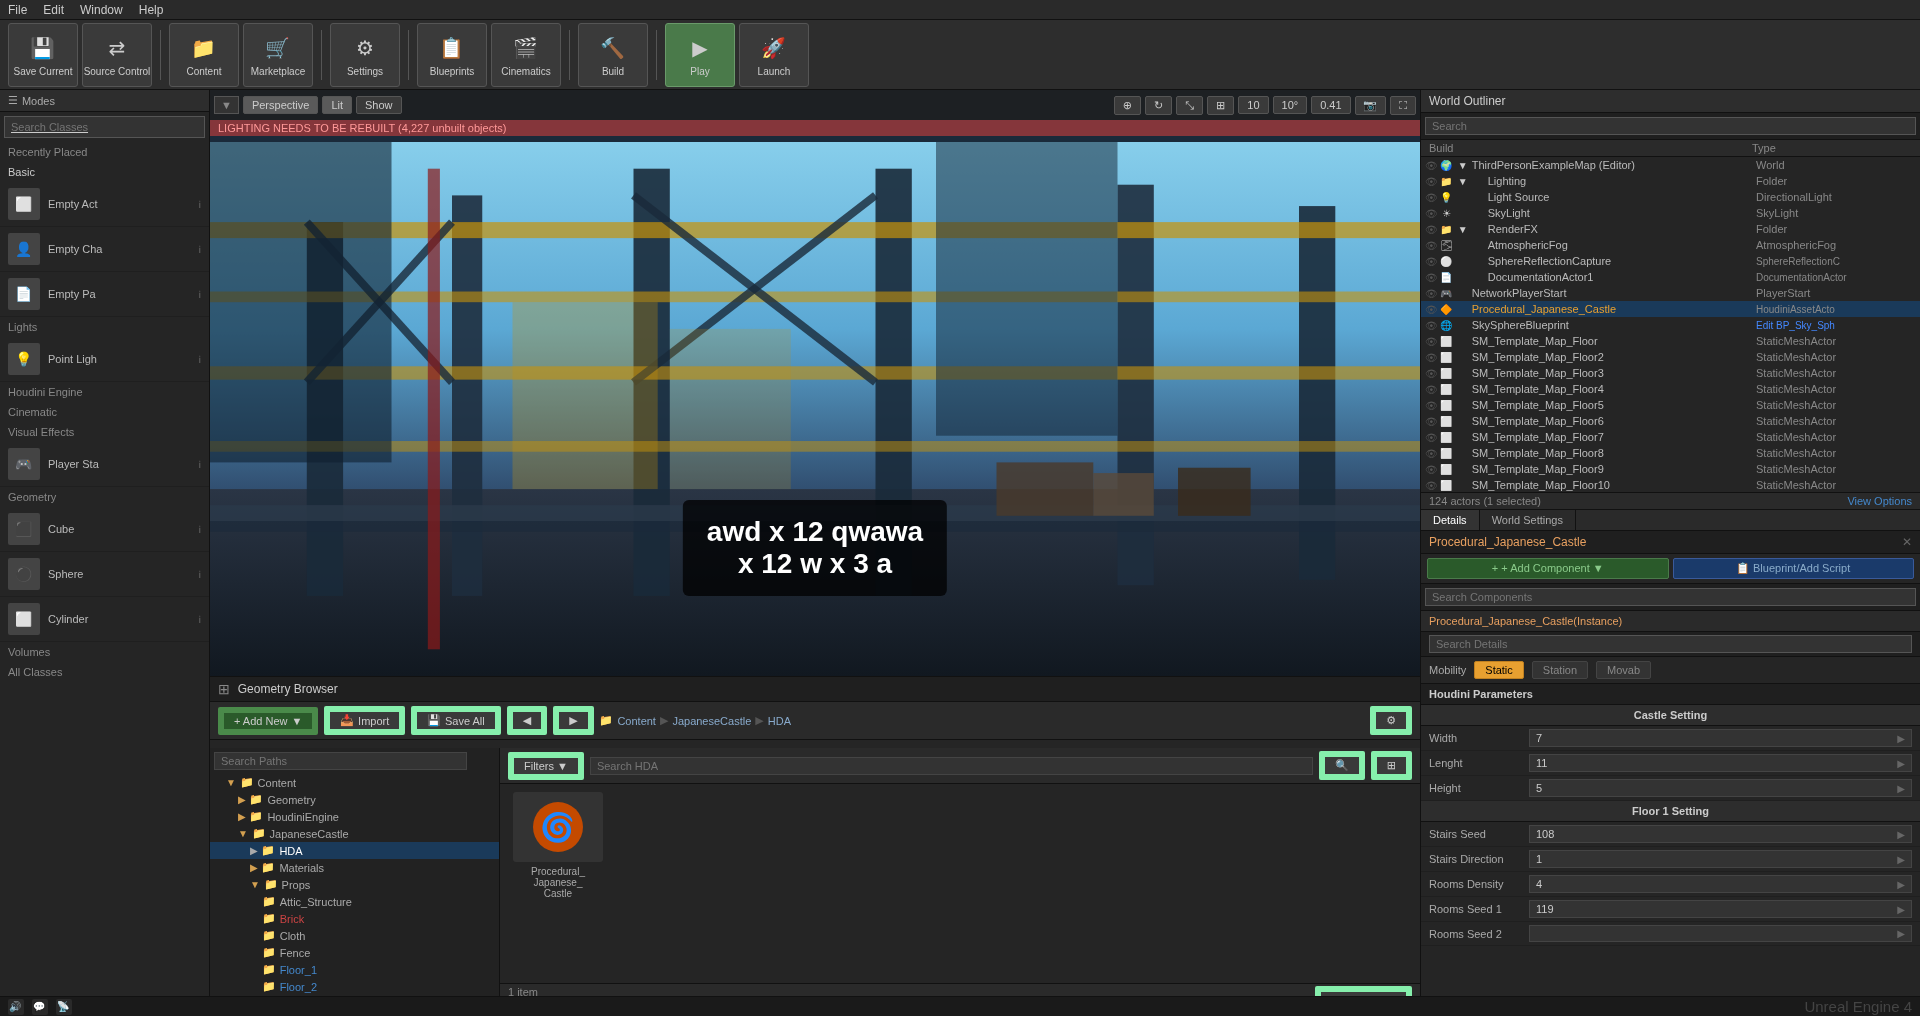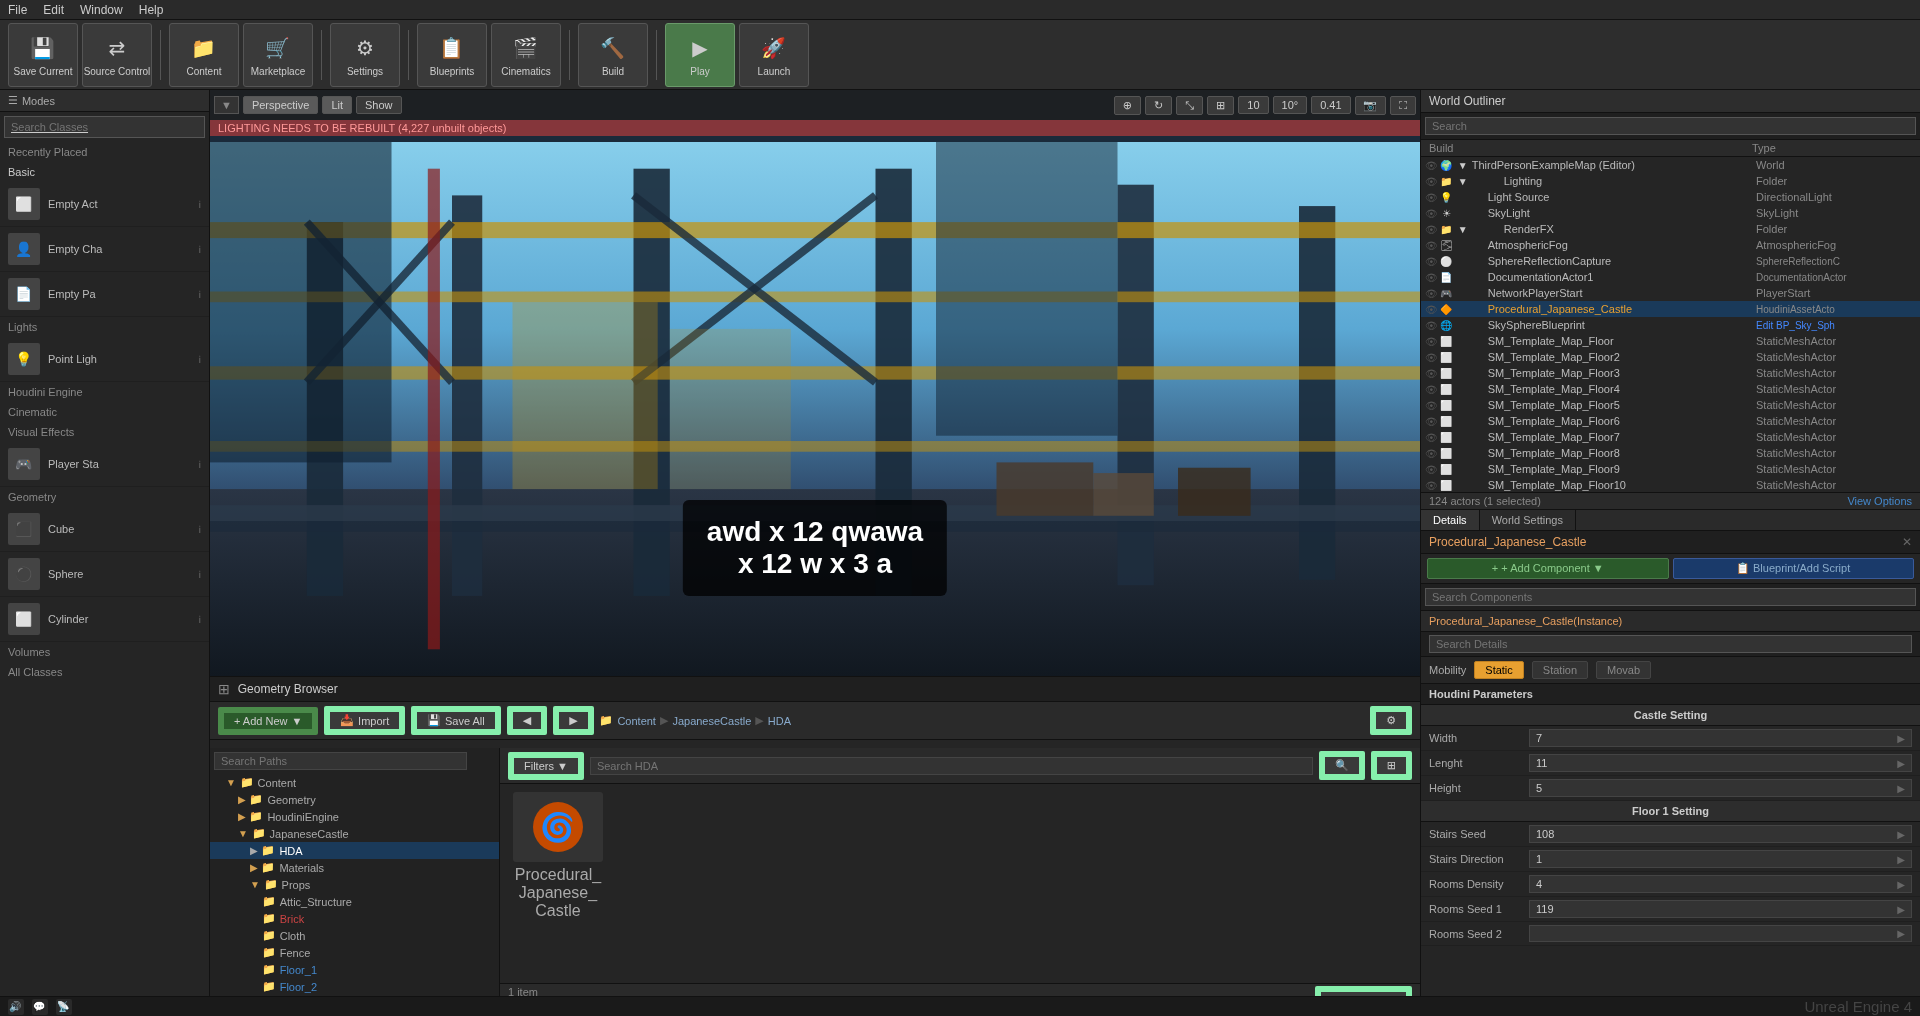--- a/index.html
+++ b/index.html
@@ -50,42 +50,42 @@
     #cb-tree { width: 290px; background: #222; border-right: 1px solid #111; overflow-y: auto; }
     #cb-assets { flex: 1; padding: 8px; overflow-y: auto; display: flex; flex-wrap: wrap; gap: 8px; align-content: flex-start; }
     .tree-item { padding: 2px 8px 2px 16px; font-size: 11px; color: #aaa; cursor: pointer; white-space: nowrap; display: flex; align-items: center; gap: 4px; }
     .tree-item.selected { background: #1a3a5a; color: #fff; }
     .tree-folder-icon { color: #d4a050; font-size: 10px; }
     .tree-indent { padding-left: 28px; }
     .tree-indent2 { padding-left: 40px; }
     .tree-indent3 { padding-left: 52px; }
     .asset-item { width: 100px; text-align: center; cursor: pointer; }
     .asset-thumb { width: 90px; height: 70px; background: #333; border-radius: 3px; margin: 0 auto 4px; display: flex; align-items: center; justify-content: center; font-size: 28px; overflow: hidden; position: relative; }
-    .asset-name { font-size: 16px; color: #aaa; word-break: break-all; }
+    .asset-name { font-size: 10px; color: #aaa; word-break: break-all; }
     .hda-thumb { background: #c44a00; border-radius: 50%; width: 50px; height: 50px; display: flex; align-items: center; justify-content: center; color: white; font-size: 24px; }
 
     
     #right-panel { width: 500px; background: #252525; border-left: 1px solid #111; display: flex; flex-direction: column; flex-shrink: 0; }
 
     
     #outliner { height: 420px; border-bottom: 1px solid #111; display: flex; flex-direction: column; }
     #outliner-header { background: #2d2d2d; padding: 4px 8px; font-size: 12px; color: #ccc; border-bottom: 1px solid #111; }
     #outliner-search { padding: 4px; background: #1f1f1f; border-bottom: 1px solid #111; }
     #outliner-search input { width: 100%; background: #333; border: 1px solid #555; color: #ccc; padding: 2px 6px; font-size: 11px; outline: none; }
     #outliner-cols { display: flex; background: #2a2a2a; border-bottom: 1px solid #111; padding: 2px 8px; }
     #outliner-cols .col-label { font-size: 11px; color: #888; flex: 1; }
     #outliner-cols .col-type { font-size: 11px; color: #888; width: 160px; }
     #outliner-list { flex: 1; overflow-y: auto; }
     .outliner-item { display: flex; align-items: center; padding: 1px 4px; cursor: pointer; }
     .outliner-item.selected { background: #1a3a5a; }
     .outliner-item .ol-eye { color: #555; font-size: 10px; margin-right: 2px; }
     .outliner-item .ol-icon { width: 14px; height: 14px; display: inline-flex; align-items: center; justify-content: center; font-size: 10px; margin-right: 2px; }
     .outliner-item .ol-label { flex: 1; font-size: 11px; color: #bbb; }
     .outliner-item .ol-type { width: 160px; font-size: 11px; color: #888; }
-    .outliner-item.indent1 .ol-label { padding-left: 16px; margin-left: 16px; }
+    .outliner-item.indent1 .ol-label { padding-left: 16px; }
     .outliner-item.indent2 .ol-label { padding-left: 32px; }
     .ol-folder-icon { color: #d4a050; }
     .ol-world-icon { color: #6688cc; }
     .outliner-footer { background: #2a2a2a; padding: 2px 8px; font-size: 11px; color: #888; border-top: 1px solid #111; display: flex; justify-content: space-between; align-items: center; }
 
     
     #details-panel { flex: 1; overflow-y: auto; display: flex; flex-direction: column; }
     #details-tabs { display: flex; background: #2a2a2a; border-bottom: 1px solid #111; }
     .details-tab { padding: 4px 12px; font-size: 11px; color: #aaa; cursor: pointer; border-right: 1px solid #111; }
     .details-tab.active { background: #333; color: #fff; }

